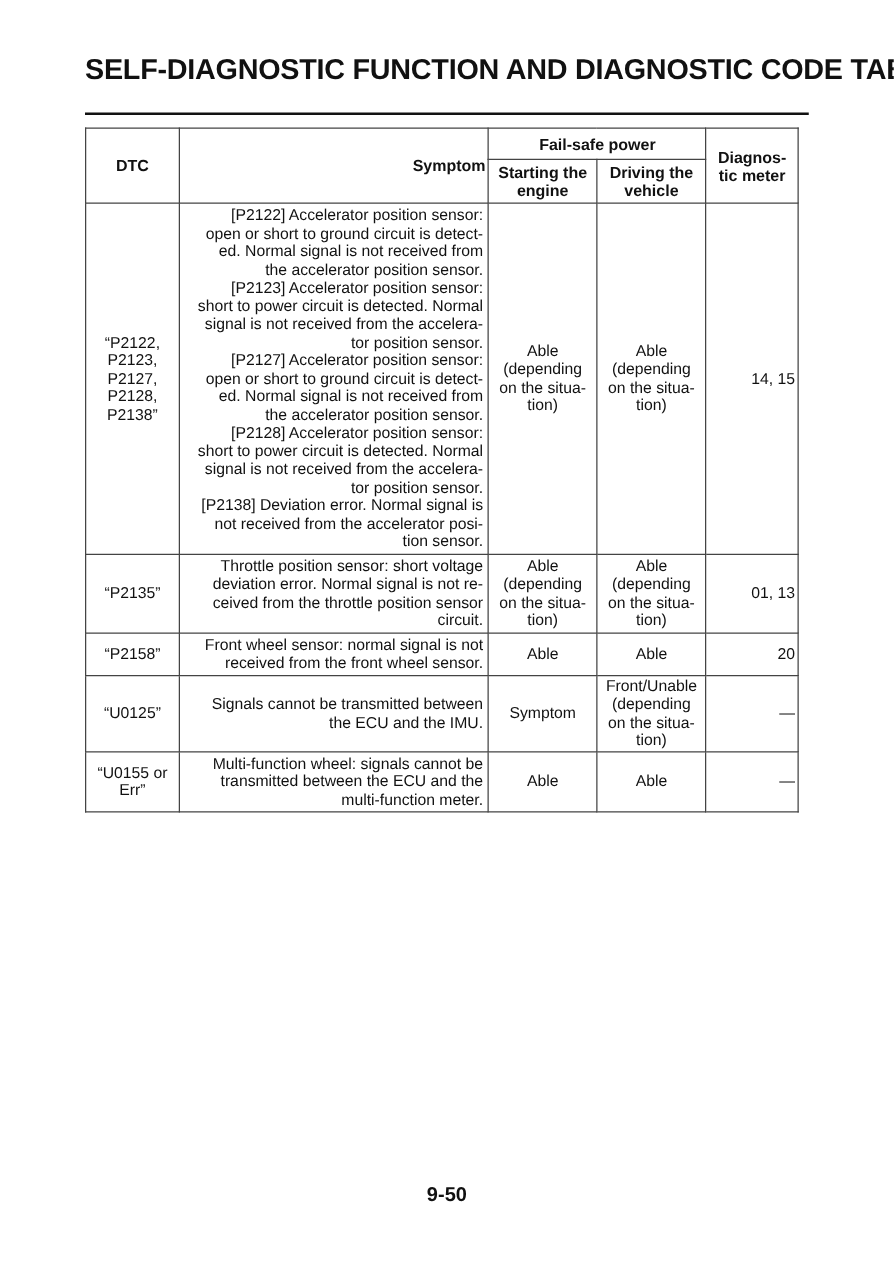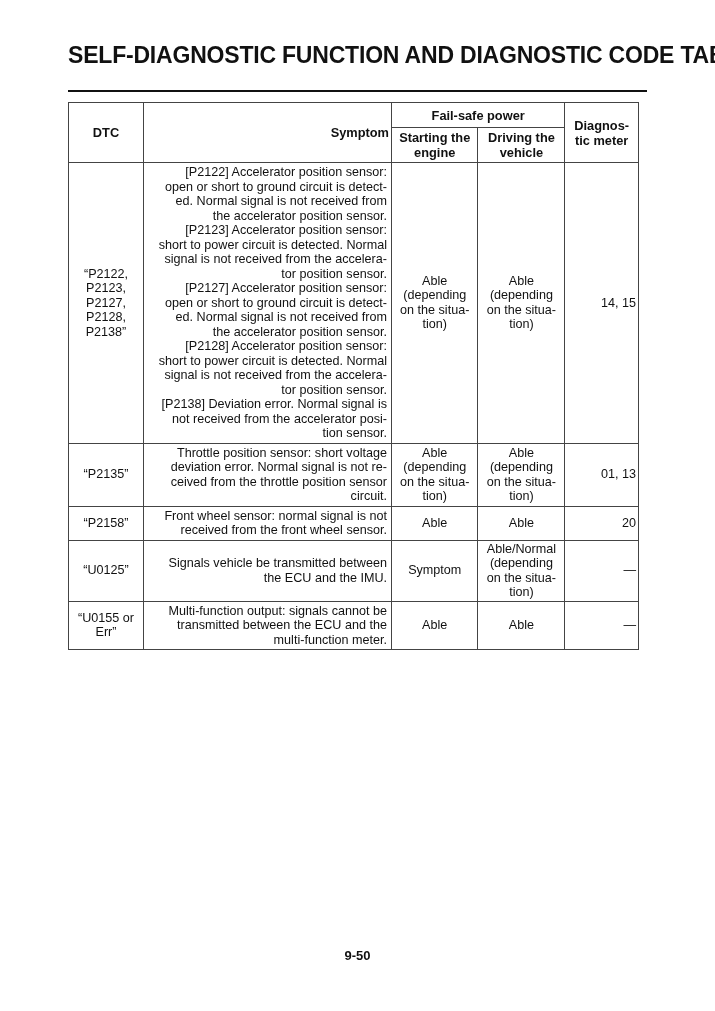--- a/index.html
+++ b/index.html
@@ -9,21 +9,21 @@
   table.dtc { position:absolute; left:68px; top:102px; width:571px; border-collapse:collapse; font-size:12.6px; line-height:14.5px; }
   table.dtc td, table.dtc th { border:1px solid #444; vertical-align:middle; }
   table.dtc th { font-weight:bold; text-align:center; font-size:12.8px; line-height:15px; padding:2px 2px; }
   .c-dtc { width:76px; text-align:center;margin-top:32px; }
   .c-sym { width:231px; text-align:right; padding:2px 4px 2px 5px; white-space:pre-line; }
   .c-start { width:86px; text-align:center; white-space:pre-line; }
   .c-drive { width:85px; text-align:center; white-space:pre-line; }
   .c-code { width:72px; text-align:right; white-space:pre-line; }
   td.c-dtc { white-space:pre-line; padding:2px 2px; }
   td { padding:1px 2px; }
-  .page-num { position:absolute; left:0; width:715px; top:948px; text-align:center; font-size:13px; font-weight:bold; }
+  .page-num { position:absolute; left:0; width:715px; top:948px; text-align:center; font-size:16px; font-weight:bold; }
 </style>
 </head>
 <body>
 
 <div class="title">SELF-DIAGNOSTIC FUNCTION AND DIAGNOSTIC CODE TABLE</div>
 <div class="rule"></div>
 
 <table class="dtc">
   <thead>
     <tr style="height:25px">
@@ -95,33 +95,33 @@
     <tr>
       <td class="c-dtc">“P2158”</td>
       <td class="c-sym">Front wheel sensor: normal signal is not
 received from the front wheel sensor.</td>
       <td class="c-start">Able</td>
       <td class="c-drive">Able</td>
       <td class="c-code">20</td>
     </tr>
     <tr>
       <td class="c-dtc">“U0125”</td>
-      <td class="c-sym">Signals vehicle be transmitted between
+      <td class="c-sym">Signals cannot be transmitted between
 the ECU and the IMU.</td>
       <td class="c-start">Symptom</td>
-      <td class="c-drive">Able/Normal
+      <td class="c-drive">Front/Unable
 (depending
 on the situa-
 tion)</td>
       <td class="c-code">—</td>
     </tr>
     <tr>
       <td class="c-dtc">“U0155 or
 Err”</td>
-      <td class="c-sym">Multi-function output: signals cannot be
+      <td class="c-sym">Multi-function wheel: signals cannot be
 transmitted between the ECU and the
 multi-function meter.</td>
       <td class="c-start">Able</td>
       <td class="c-drive">Able</td>
       <td class="c-code">—</td>
     </tr>
   </tbody>
 </table>
 
 <div class="page-num">9-50</div>

